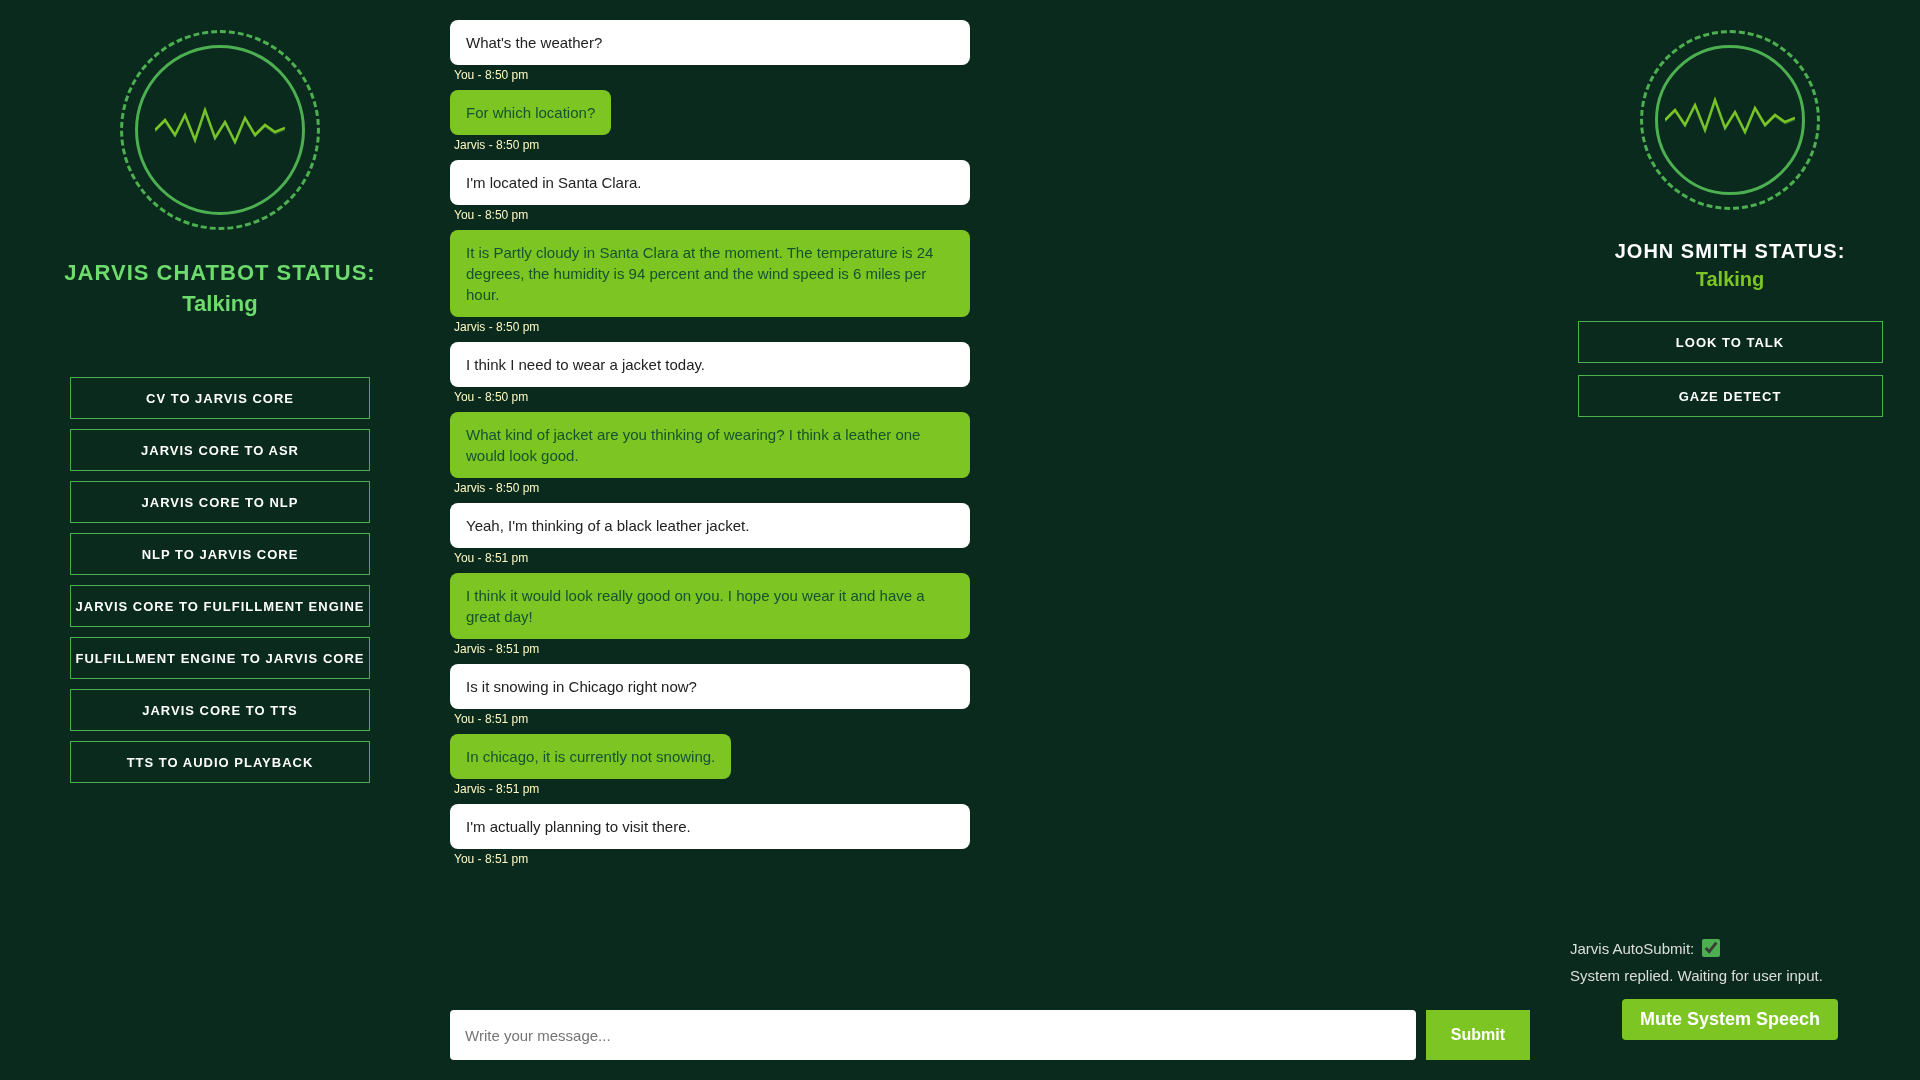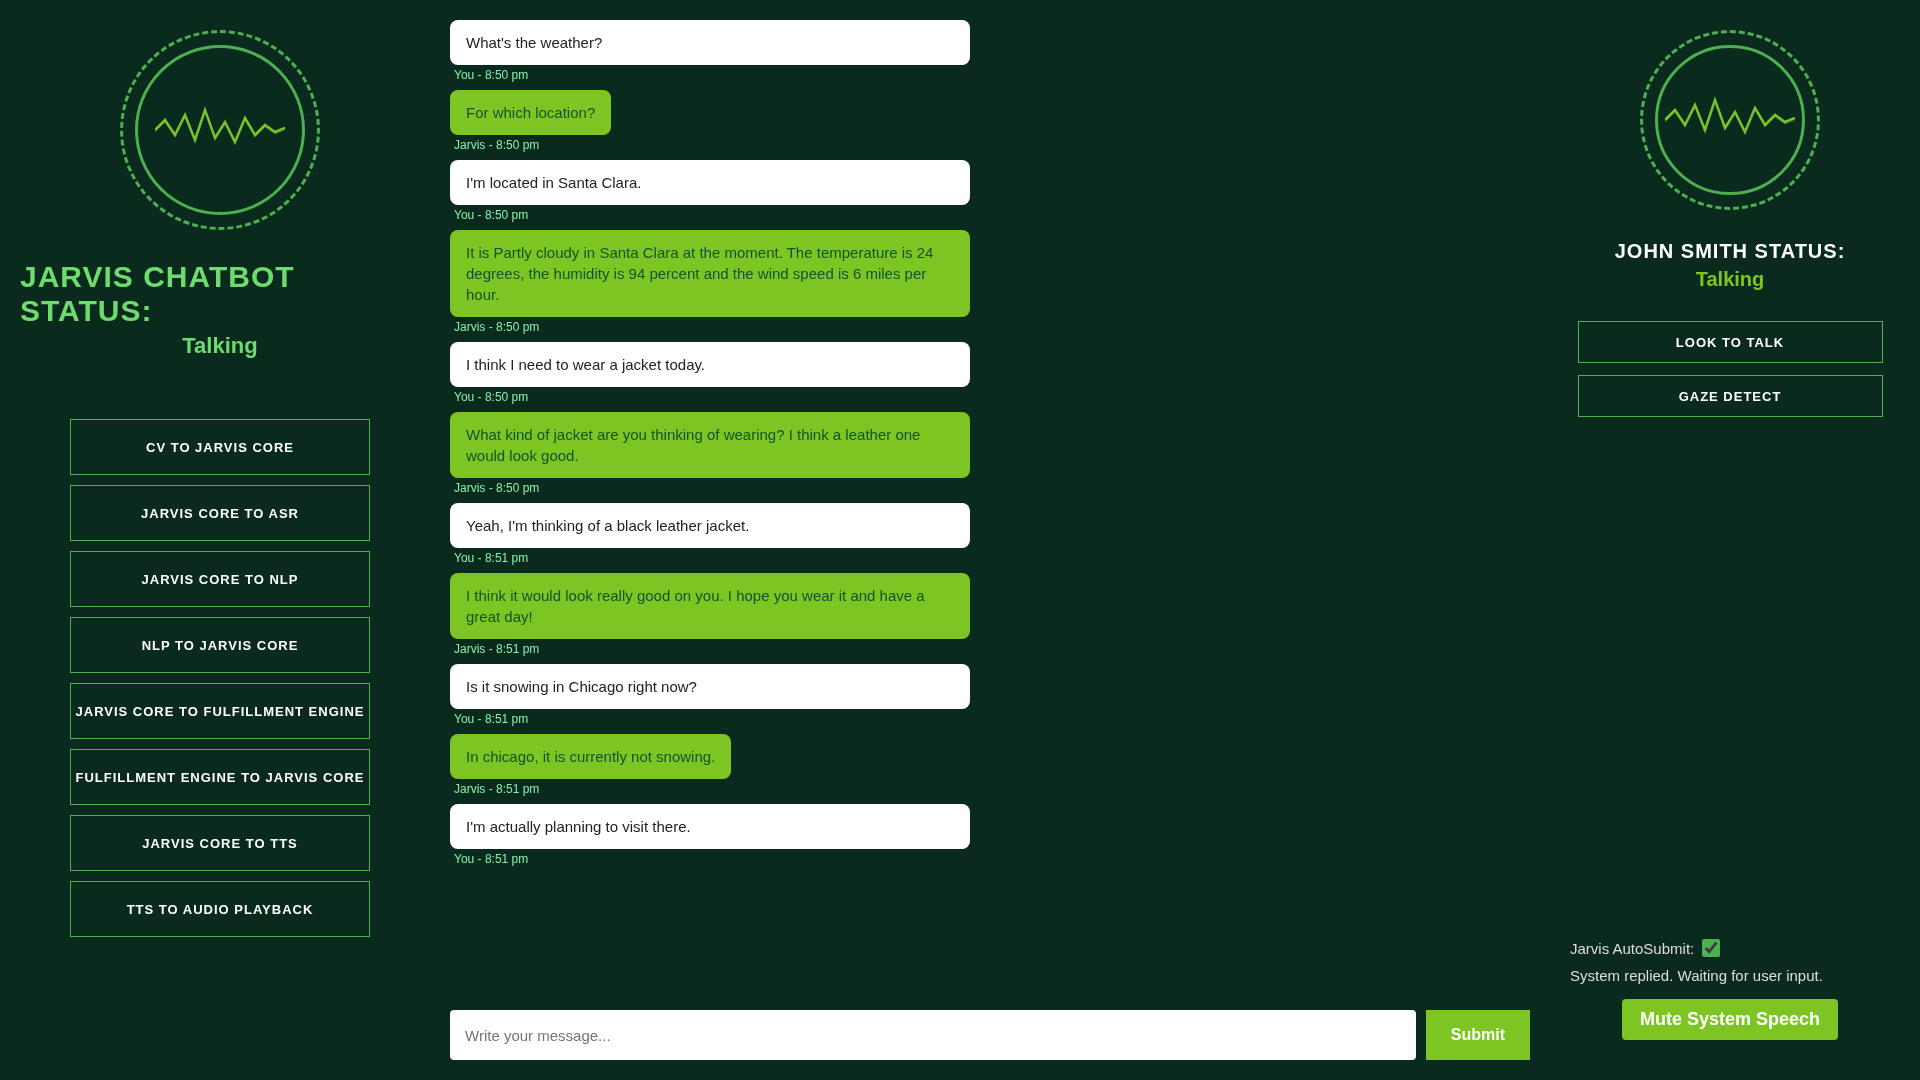--- a/index.html
+++ b/index.html
@@ -47,43 +47,43 @@
       background: #0a2a1e;
     }
 
     .waveform-svg {
       width: 130px;
       height: 60px;
     }
 
     .status-title {
       color: #6ddc6d;
-      font-size: 30px;
-      font-weight: bold;
-      text-align: left;
+      font-size: 22px;
+      font-weight: bold;
+      text-align: right;
       margin-bottom: 5px;
       letter-spacing: 1px;
     }
 
     .status-value {
       color: #6ddc6d;
       font-size: 22px;
       font-weight: bold;
       text-align: center;
       margin-bottom: 30px;
     }
 
     .status-block {
       text-align: center;
       margin-bottom: 30px;
     }
 
     .nav-button {
       width: 300px;
-      height: 56px;
+      height: 42px;
       background: transparent;
       border: 1.5px solid #4caf50;
       color: #fff;
       font-size: 13px;
       font-weight: bold;
       letter-spacing: 1px;
       cursor: pointer;
       margin-bottom: 10px;
       display: flex;
       align-items: center;
@@ -145,21 +145,21 @@
       color: #222;
     }
 
     .msg-row.bot .msg-bubble {
       background: #7dc523;
       color: #14532d;
     }
 
     .msg-meta {
       font-size: 12px;
-      color: #86efac;
+      color: #fef9c3;
       margin-top: 3px;
       padding: 0 4px;
     }
 
     .chat-input-row {
       display: flex;
       gap: 10px;
       margin-top: 10px;
       align-items: center;
     }

